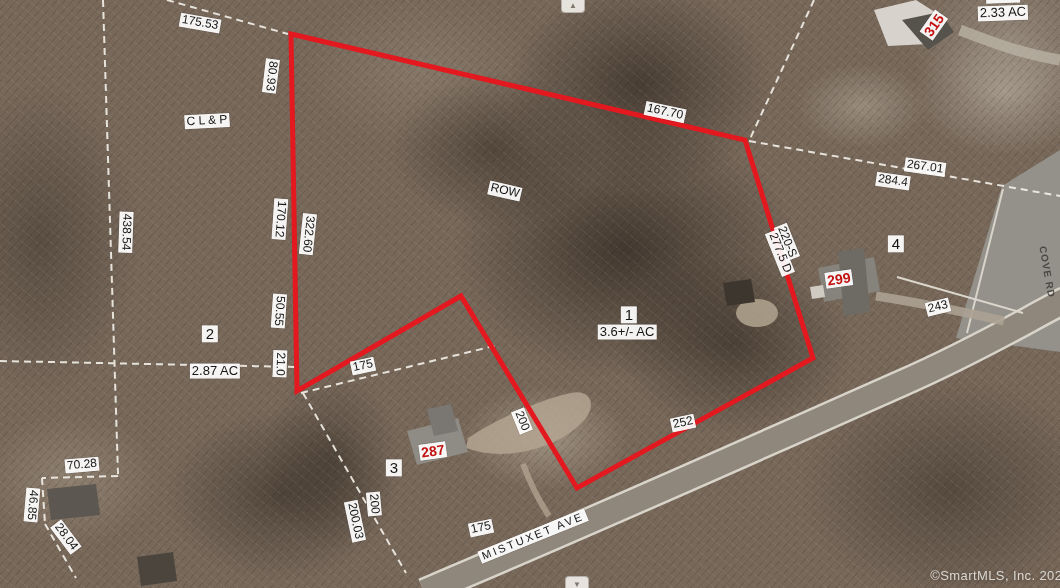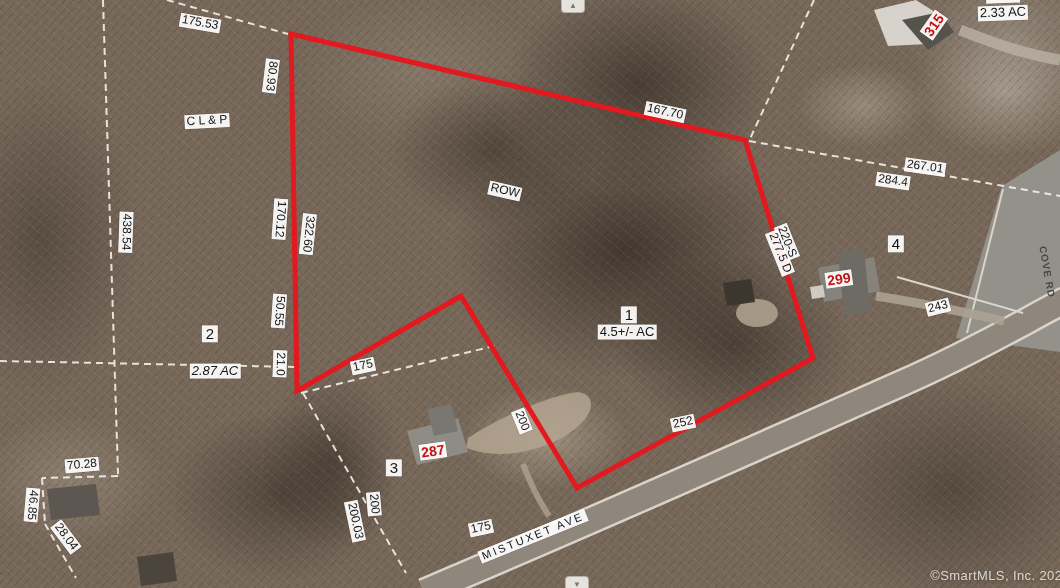--- a/index.html
+++ b/index.html
@@ -107,27 +107,27 @@
       <div class="map-label area" style="left: 1003px; top: 13px; transform: translate(-50%, -50%) rotate(-2deg);">2.33 AC</div>
       <div class="map-label dim" style="left: 925px; top: 167px; transform: translate(-50%, -50%) rotate(8deg);">267.01</div>
       <div class="map-label dim" style="left: 893px; top: 181px; transform: translate(-50%, -50%) rotate(8deg);">284.4</div>
       <div class="map-label lot" style="left: 896px; top: 244px; transform: translate(-50%, -50%) rotate(0deg);">4</div>
       <div class="map-label dim" style="left: 787px; top: 242px; transform: translate(-50%, -50%) rotate(68deg);">220-S</div>
       <div class="map-label dim" style="left: 780px; top: 253px; transform: translate(-50%, -50%) rotate(68deg);">277.5 D</div>
       <div class="map-label red" style="left: 839px; top: 279px; transform: translate(-50%, -50%) rotate(-8deg);">299</div>
       <div class="map-label dim" style="left: 938px; top: 307px; transform: translate(-50%, -50%) rotate(-14deg);">243</div>
       <div class="map-label dim" style="left: 505px; top: 191px; transform: translate(-50%, -50%) rotate(13deg);">ROW</div>
       <div class="map-label lot" style="left: 629px; top: 315px; transform: translate(-50%, -50%) rotate(0deg);">1</div>
-      <div class="map-label area" style="left: 627px; top: 332px; transform: translate(-50%, -50%) rotate(0deg);">4.5+/- AC</div>
+      <div class="map-label area" style="left: 627px; top: 332px; transform: translate(-50%, -50%) rotate(0deg);">3.6+/- AC</div>
       <div class="map-label dim" style="left: 126px; top: 232px; transform: translate(-50%, -50%) rotate(92deg);">438.54</div>
       <div class="map-label dim" style="left: 280px; top: 219px; transform: translate(-50%, -50%) rotate(94deg);">170.12</div>
       <div class="map-label dim" style="left: 308px; top: 234px; transform: translate(-50%, -50%) rotate(96deg);">322.60</div>
       <div class="map-label dim" style="left: 279px; top: 311px; transform: translate(-50%, -50%) rotate(94deg);">50.55</div>
       <div class="map-label lot" style="left: 210px; top: 334px; transform: translate(-50%, -50%) rotate(0deg);">2</div>
-      <div class="map-label area" style="left: 215px; top: 371px; transform: translate(-50%, -50%) rotate(0deg); font-style: italic;">2.87 AC</div>
+      <div class="map-label area" style="left: 215px; top: 371px; transform: translate(-50%, -50%) rotate(0deg);">2.87 AC</div>
       <div class="map-label dim" style="left: 280px; top: 364px; transform: translate(-50%, -50%) rotate(92deg);">21.0</div>
       <div class="map-label dim" style="left: 82px; top: 465px; transform: translate(-50%, -50%) rotate(-5deg);">70.28</div>
       <div class="map-label dim" style="left: 32px; top: 505px; transform: translate(-50%, -50%) rotate(95deg);">46.85</div>
       <div class="map-label dim" style="left: 66px; top: 537px; transform: translate(-50%, -50%) rotate(53deg);">28.04</div>
       <div class="map-label dim" style="left: 363px; top: 366px; transform: translate(-50%, -50%) rotate(-12deg);">175</div>
       <div class="map-label dim" style="left: 522px; top: 421px; transform: translate(-50%, -50%) rotate(68deg);">200</div>
       <div class="map-label red" style="left: 433px; top: 451px; transform: translate(-50%, -50%) rotate(-8deg);">287</div>
       <div class="map-label lot" style="left: 394px; top: 468px; transform: translate(-50%, -50%) rotate(0deg);">3</div>
       <div class="map-label dim" style="left: 374px; top: 504px; transform: translate(-50%, -50%) rotate(85deg);">200</div>
       <div class="map-label dim" style="left: 355px; top: 521px; transform: translate(-50%, -50%) rotate(78deg);">200.03</div>

